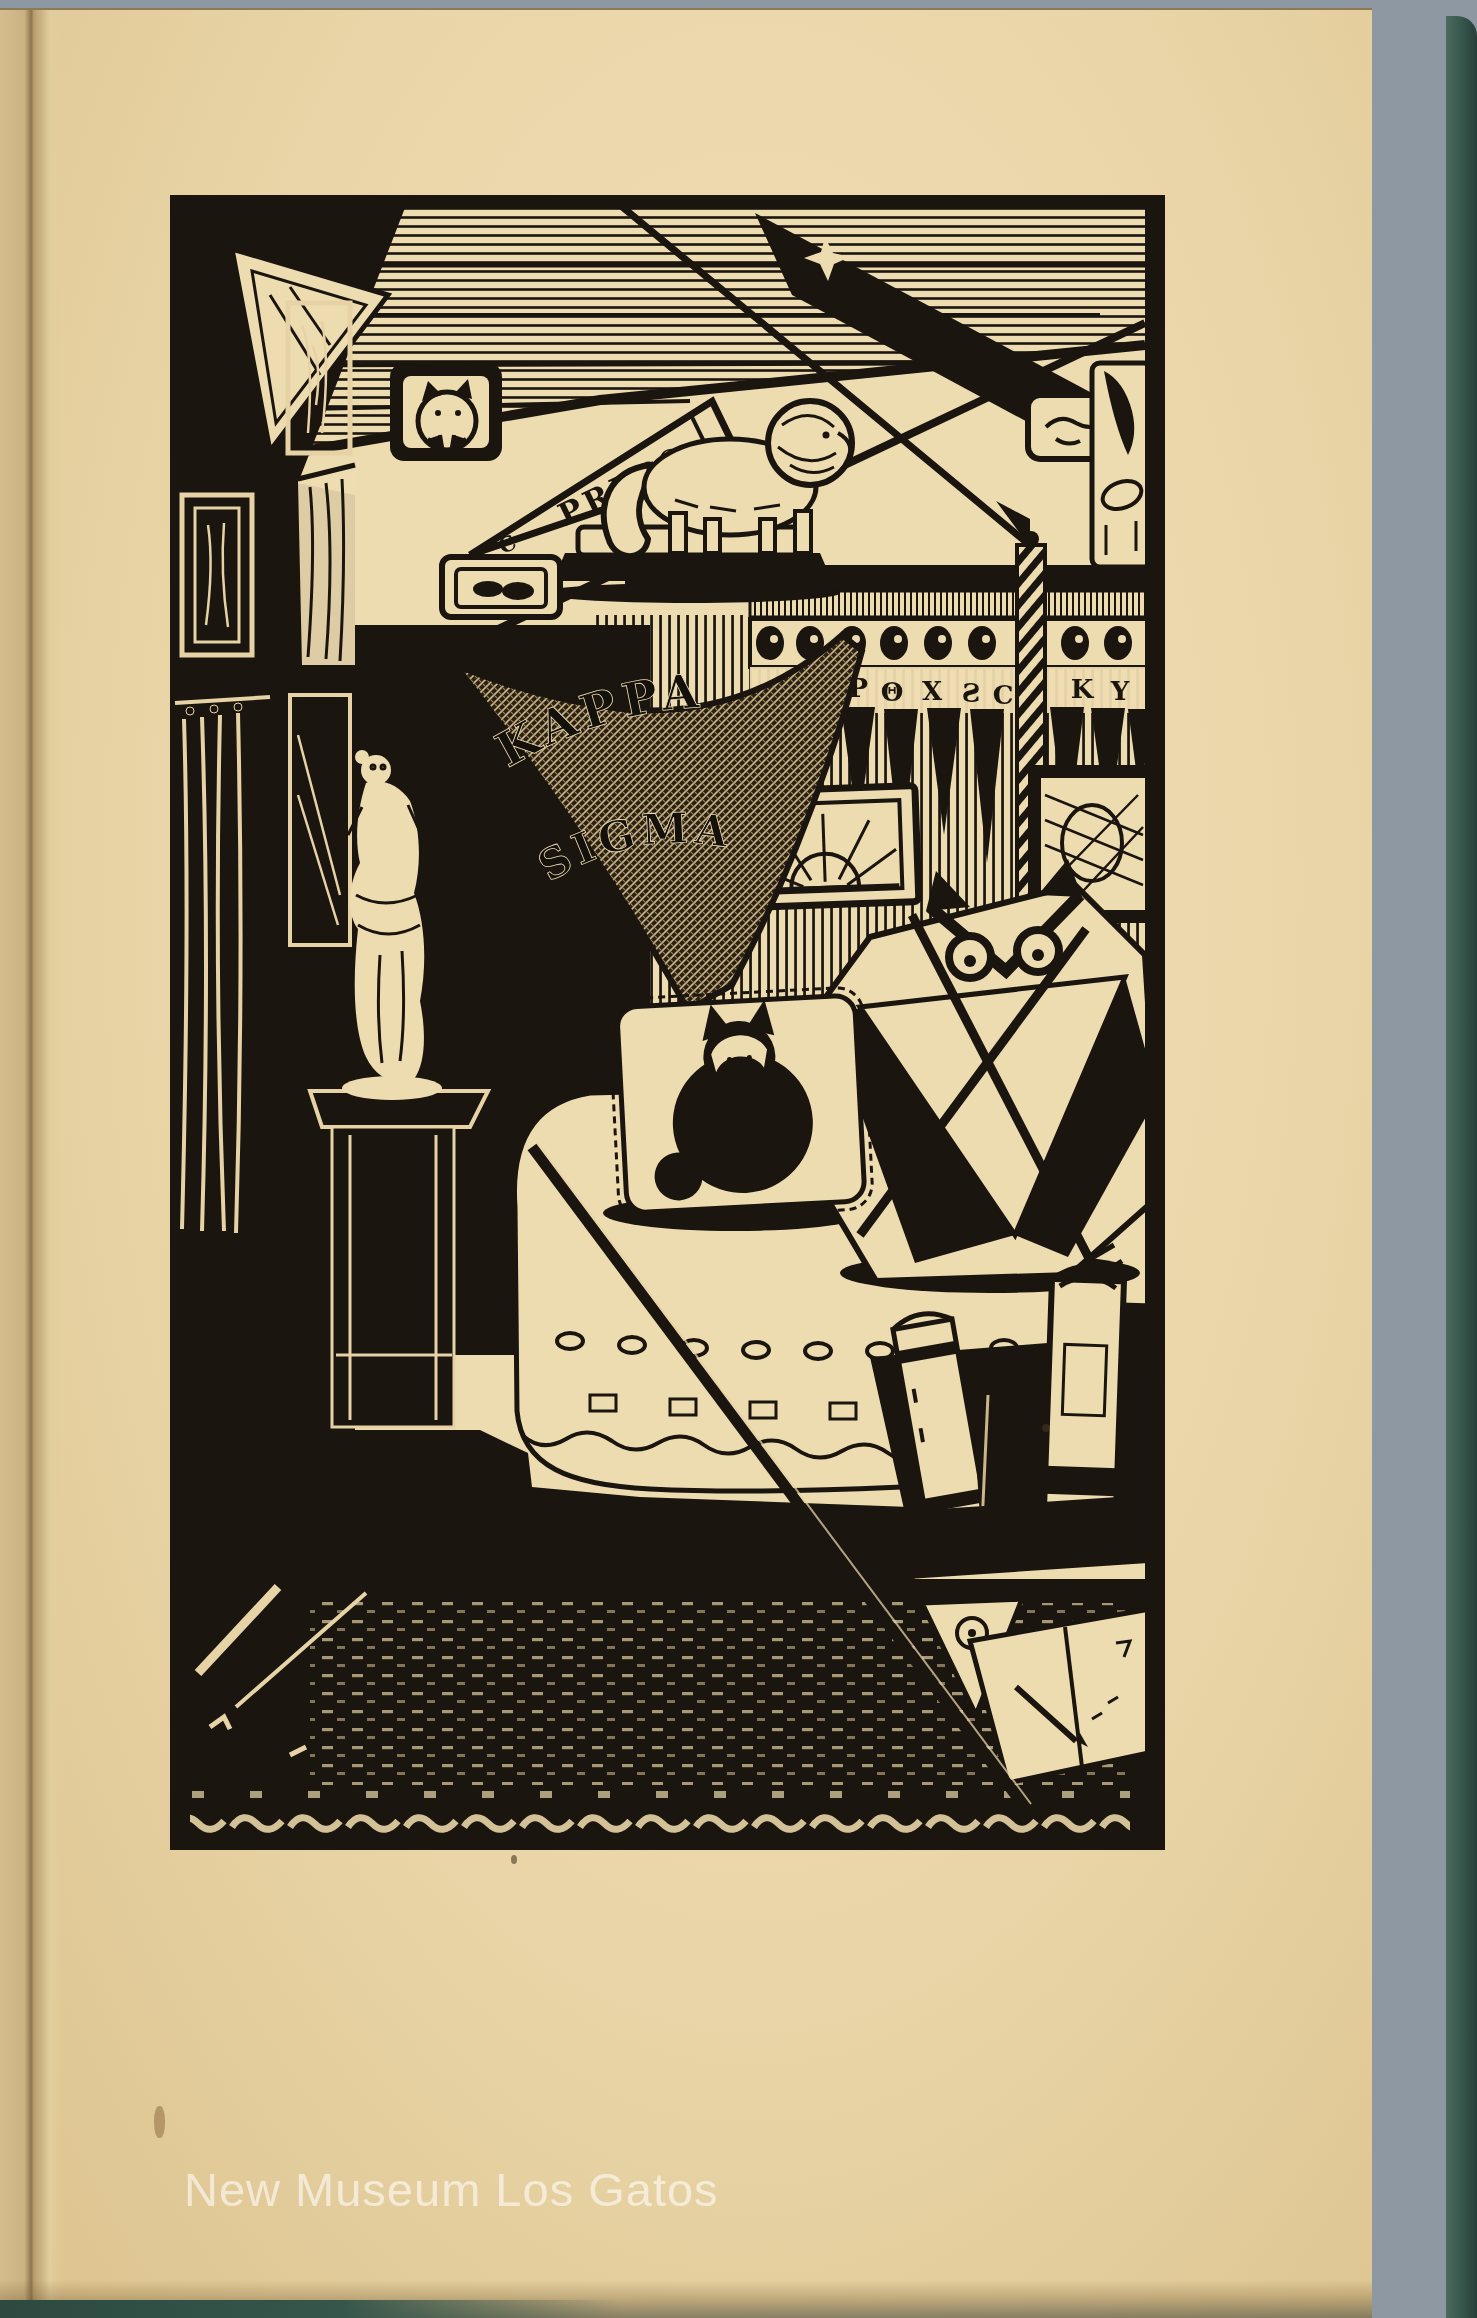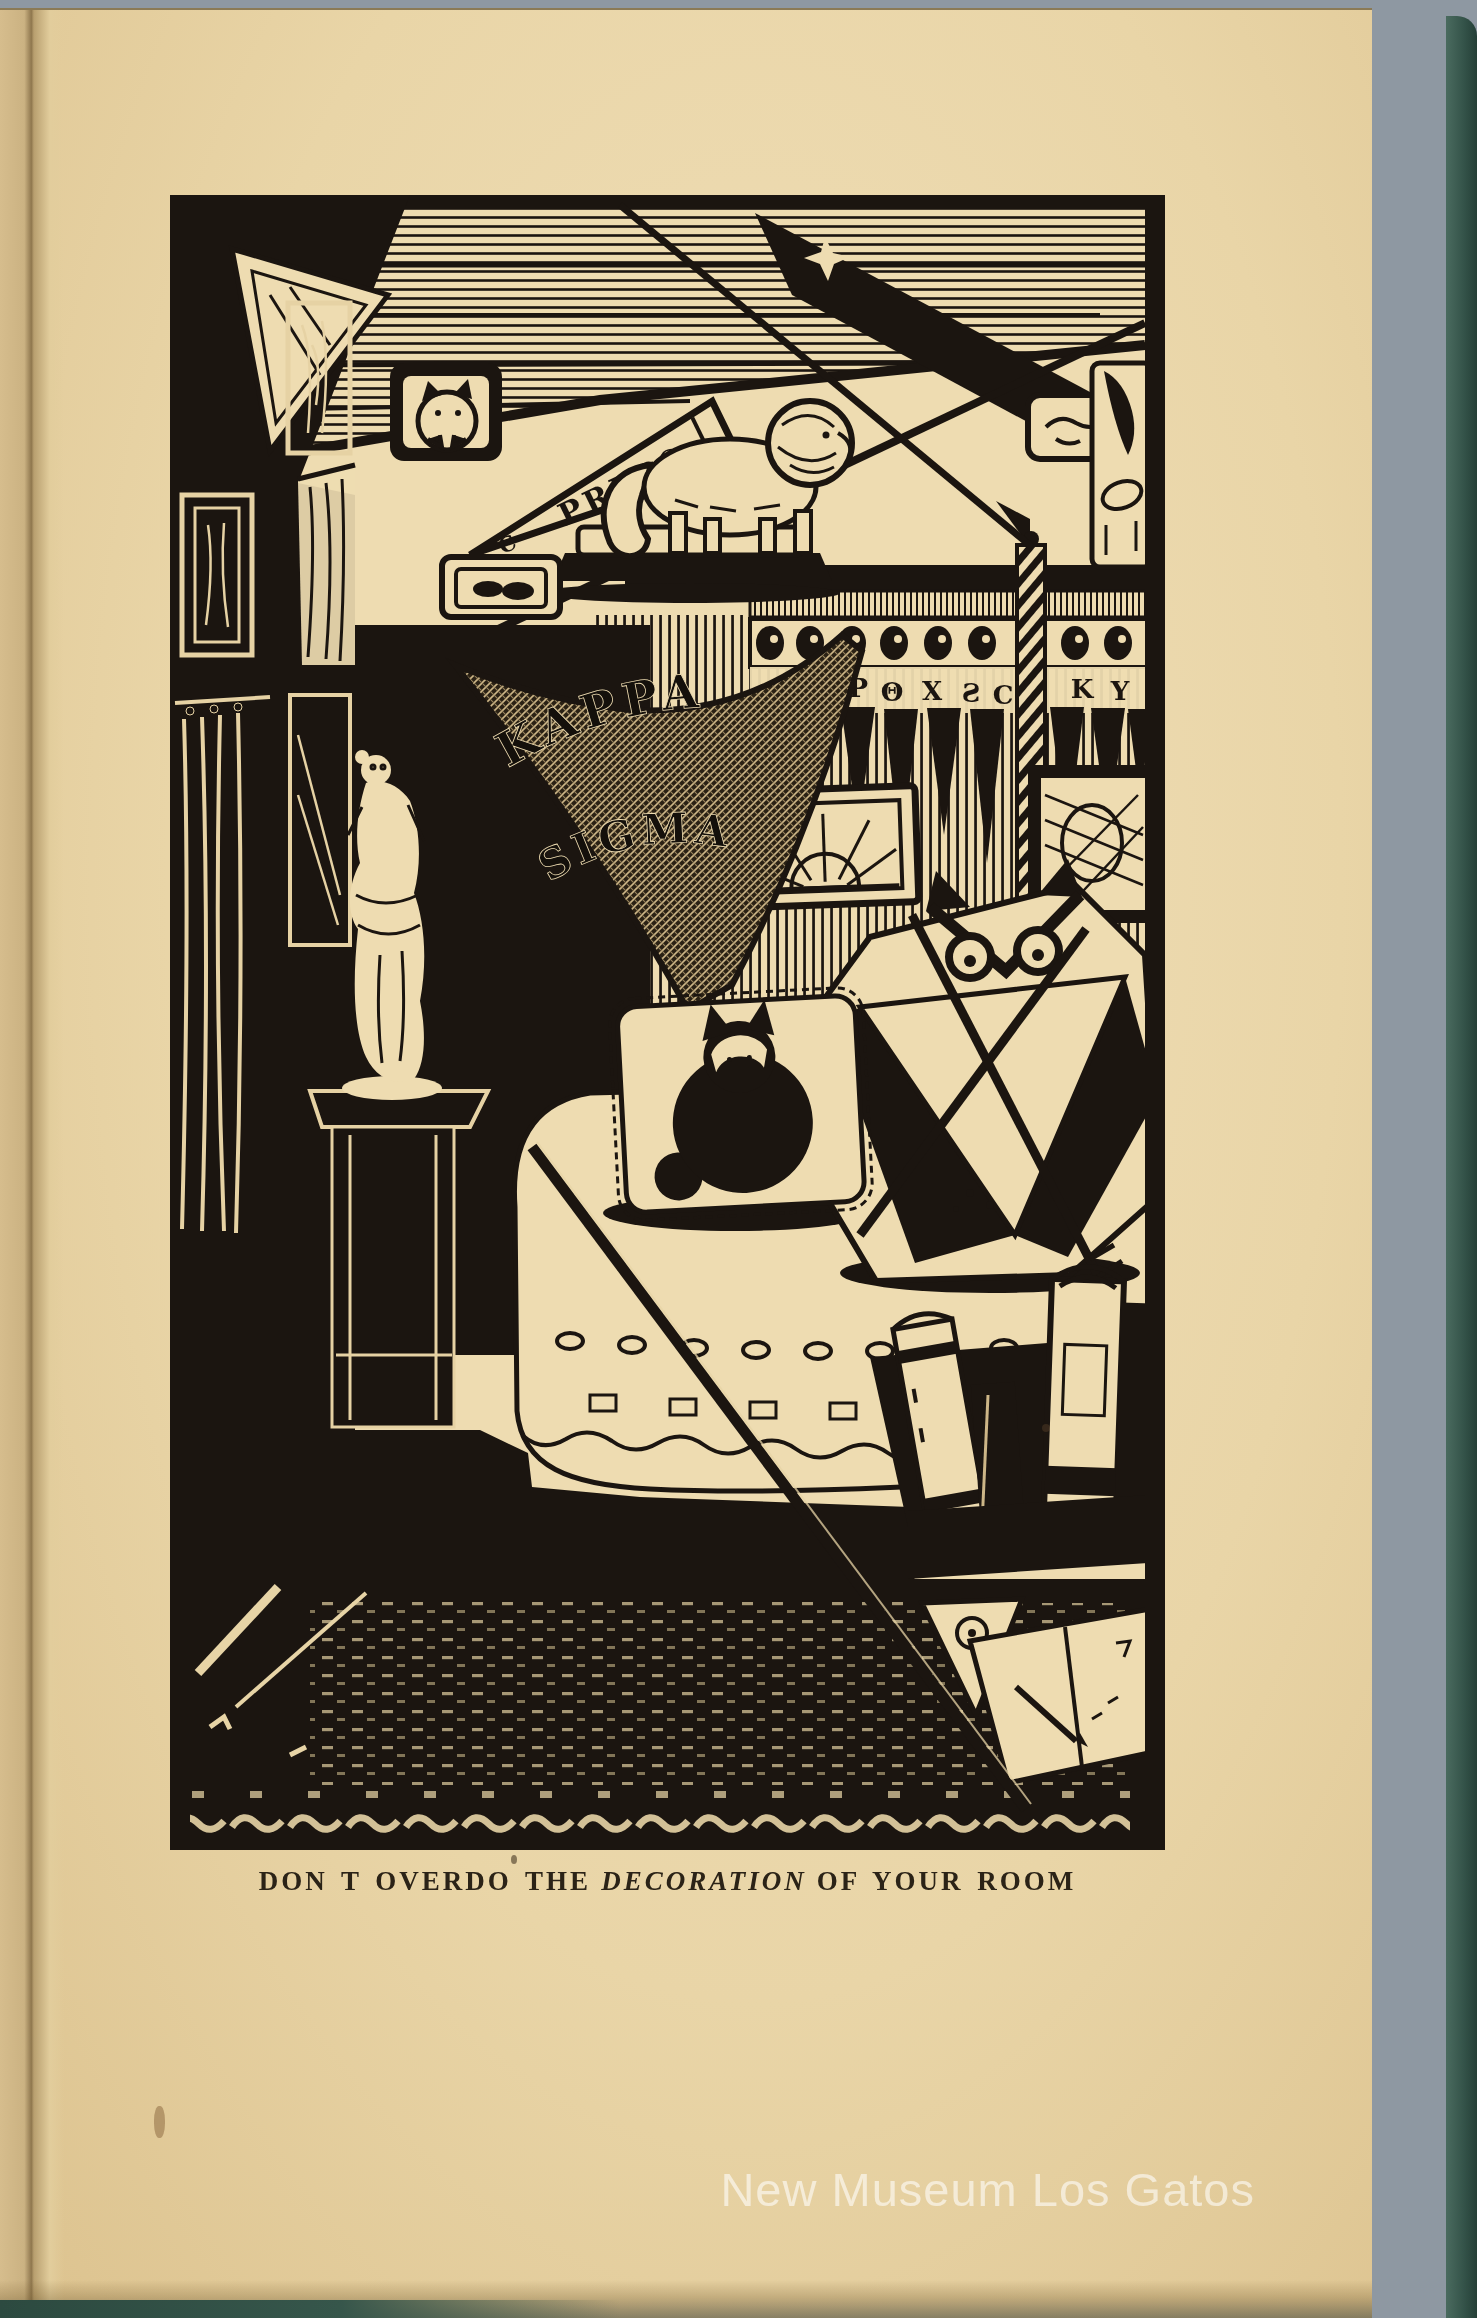--- a/index.html
+++ b/index.html
@@ -18,21 +18,21 @@
   .bottom-shadow{position:absolute;left:0;top:2280px;width:1372px;height:38px;
     background:linear-gradient(180deg,rgba(0,0,0,0) 0%,rgba(110,85,40,.28) 45%,rgba(58,62,52,.55) 100%);}
   .bottom-cover-sliver{position:absolute;left:0;top:2300px;width:620px;height:18px;
     background:linear-gradient(90deg,#2c4a40,#36564b 55%,rgba(54,86,75,0) 100%);}
   .illustration{position:absolute;left:170px;top:185px;width:995px;height:1655px;}
   .caption{position:absolute;left:170px;top:1856px;width:995px;text-align:center;
     color:#2b2317;font-family:"Liberation Serif",serif;font-weight:bold;font-size:27px;
     letter-spacing:3px;word-spacing:4px;}
   .caption .em{font-style:italic;}
   .caption span{margin:0 5px;}
-  .watermark{position:absolute;left:195px;top:2162px;width:1060px;text-align:right;
+  .watermark{position:absolute;left:184px;top:2162px;width:1060px;text-align:left;
     font-family:"Liberation Sans",sans-serif;font-weight:400;font-size:47px;letter-spacing:1px;
     color:rgba(255,255,255,0.58);}
   .stain1{position:absolute;left:154px;top:2096px;width:11px;height:32px;border-radius:45%;
     background:rgba(126,88,48,.45);}
   .stain2{position:absolute;left:511px;top:1845px;width:6px;height:9px;border-radius:50%;
     background:rgba(70,55,35,.6);}
   .stain3{position:absolute;left:1042px;top:1414px;width:8px;height:8px;border-radius:50%;
     background:rgba(140,100,60,.25);}
 </style>
 </head>
@@ -436,23 +436,20 @@
       </g>
 
       <g>
         <line x1="362" y1="952" x2="856" y2="1614" stroke="#1b1510" stroke-width="11"></line>
         <line x1="367" y1="947" x2="861" y2="1609" stroke="#e7d4a6" stroke-width="2" opacity=".75"></line>
       </g>
 
       <rect x="975" y="6" width="20" height="1649" fill="#1b1510"></rect>
     </svg>
 
-    <div class="caption">
-      <span>DON T OVERDO THE</span><span class="em">DECORATION</span><span>OF YOUR ROOM</span>
-    </div>
 
     <div class="stain1"></div>
     <div class="stain2"></div>
     <div class="stain3"></div>
   </div>
 
   <div class="page-stack"></div>
   <div class="cover"></div>
   <div class="bottom-shadow"></div>
   <div class="bottom-cover-sliver"></div>

